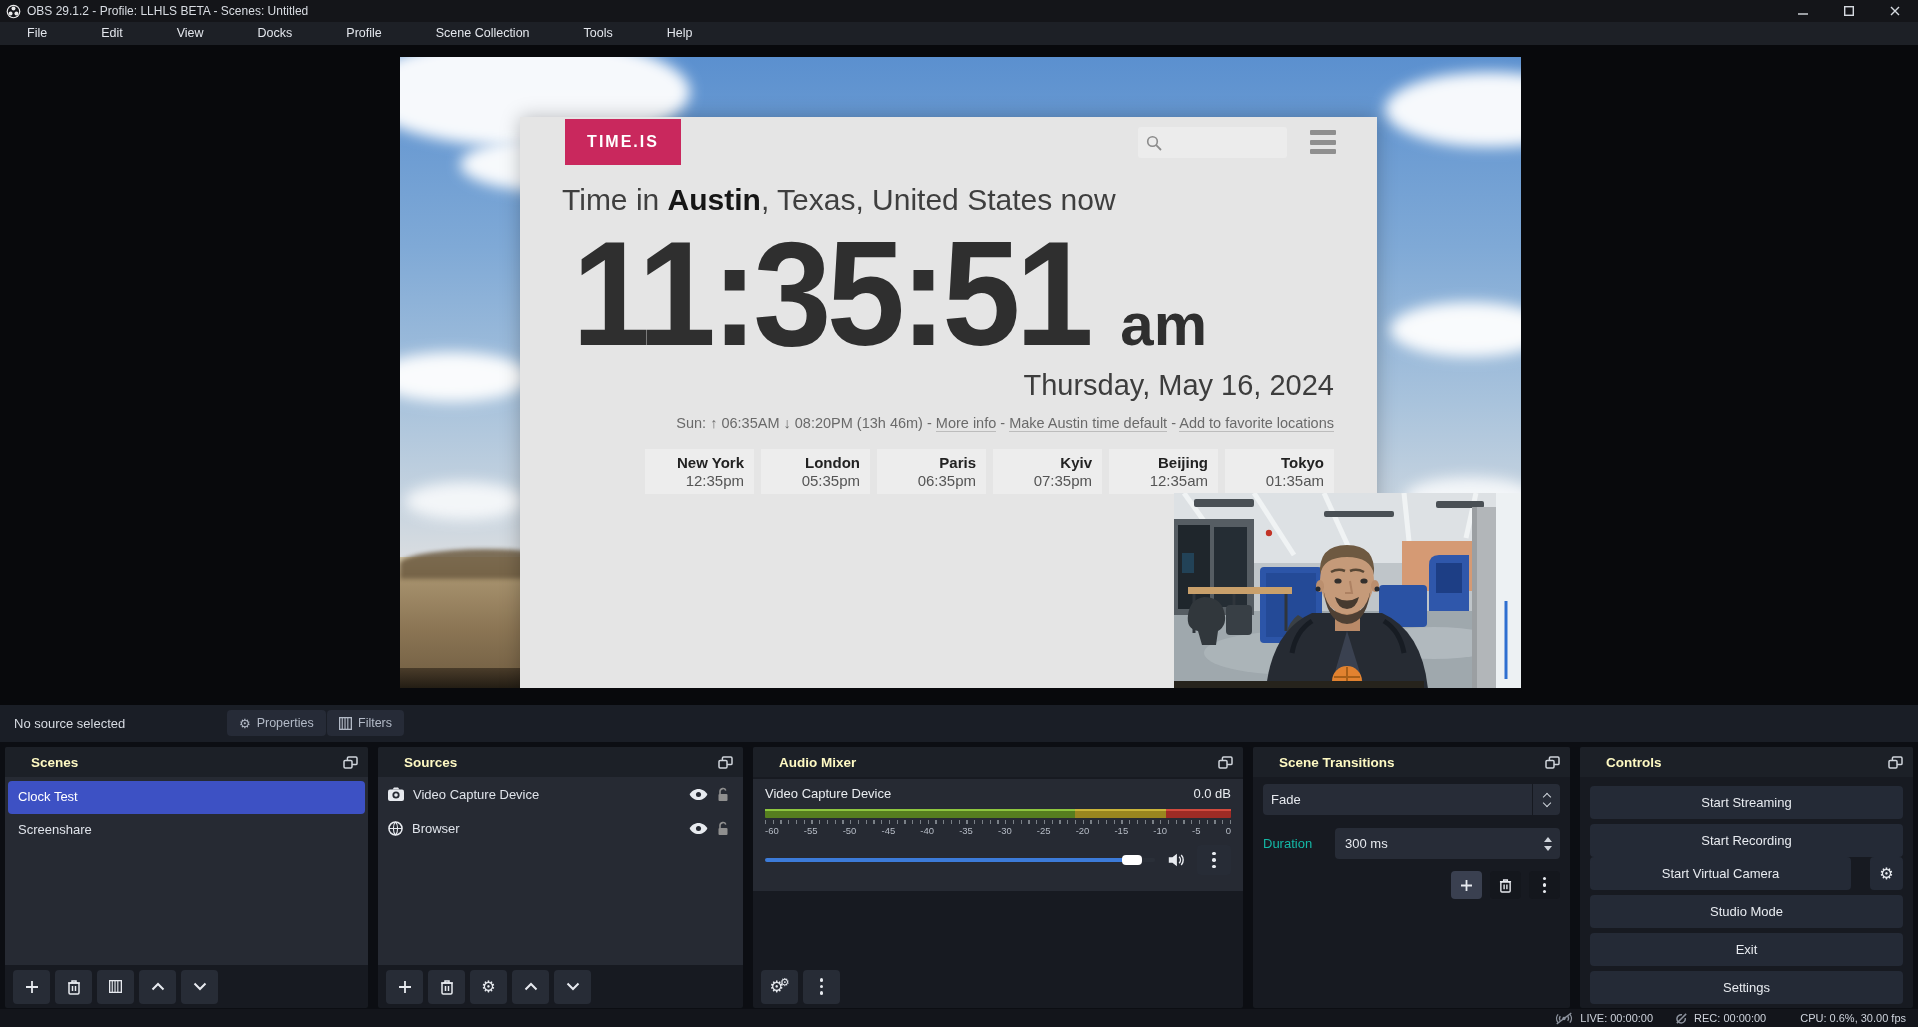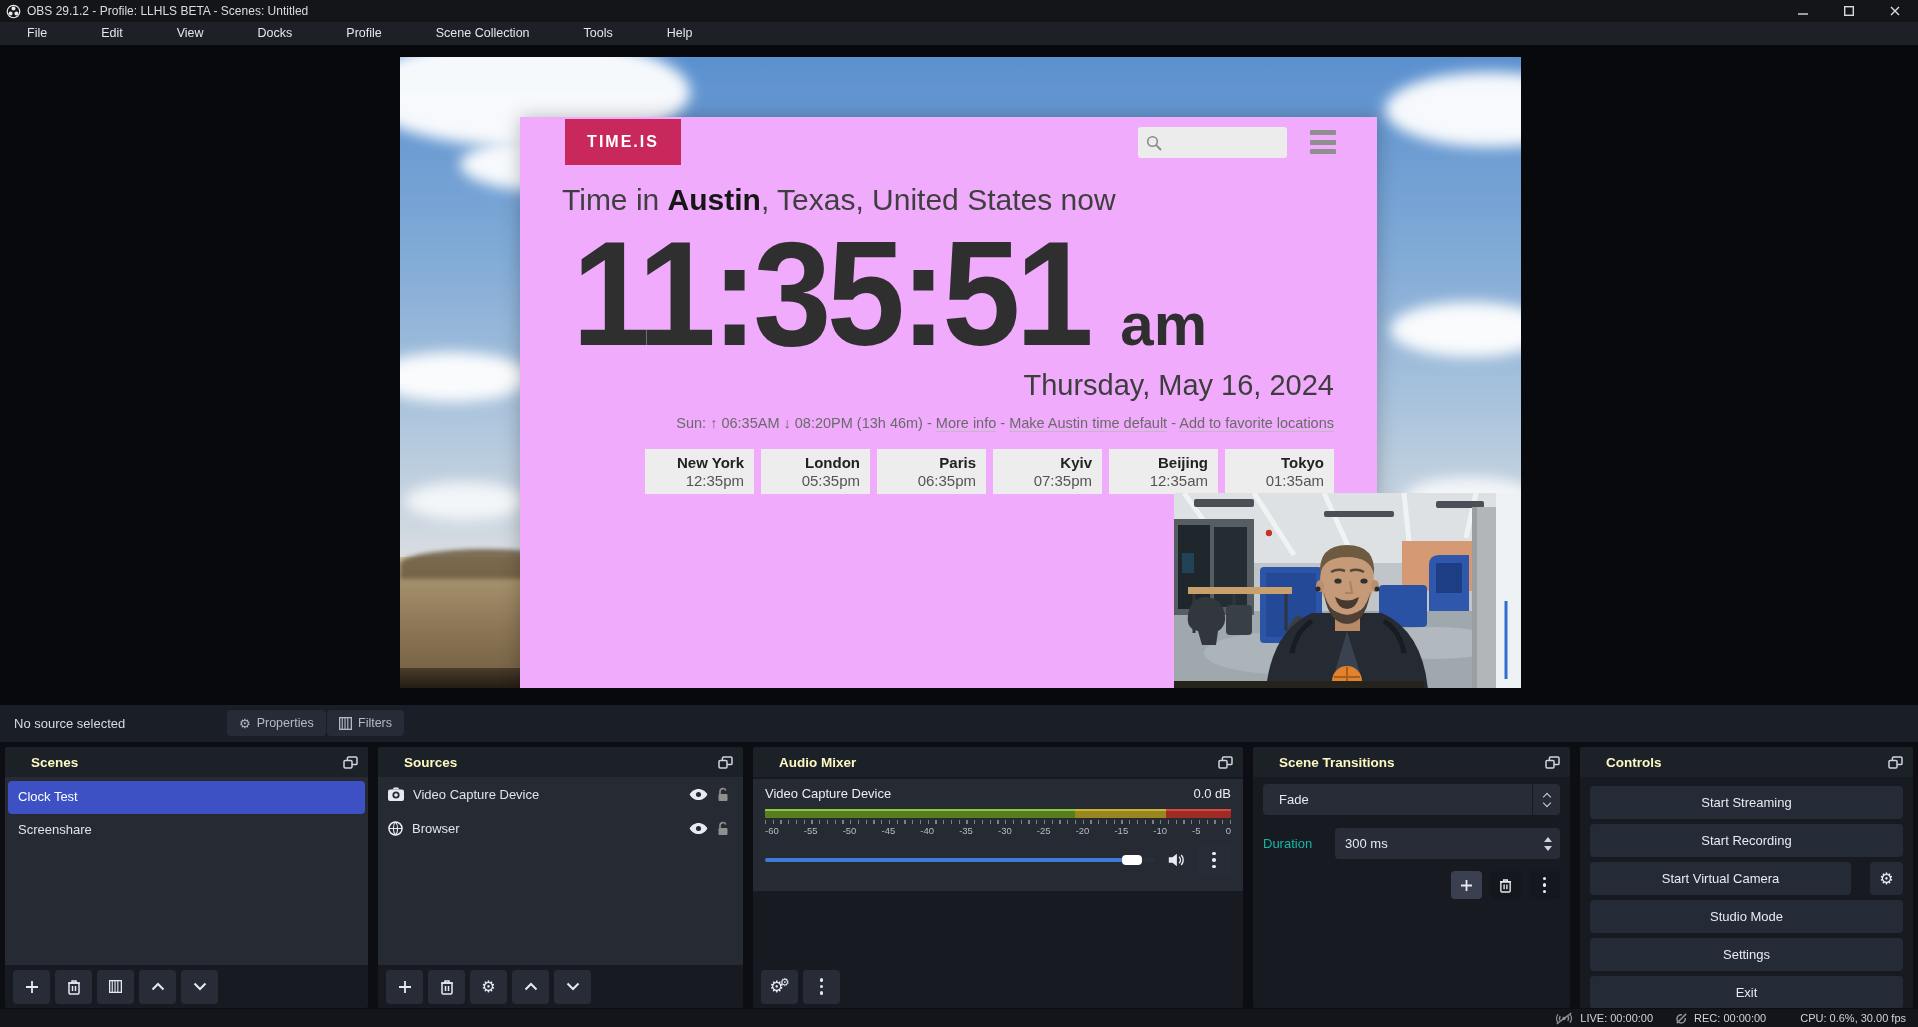--- a/index.html
+++ b/index.html
@@ -18,21 +18,21 @@
   
   .main{position:absolute;left:0;top:45px;width:1918px;height:660px;background:#08090c}
   .canvas{position:absolute;left:400px;top:12px;width:1121px;height:631px;overflow:hidden;background:#7fa9d6}
   .sky{position:absolute;inset:0;background:linear-gradient(180deg,#5b90cf 0%,#7fa9d6 30%,#a9c3dc 55%,#cdd7e0 74%,#dadde0 80%)}
   .cloud{position:absolute;background:#fff;border-radius:50%;filter:blur(7px);opacity:.95}
   .desert{position:absolute;left:0;right:0;top:500px;bottom:0;
     background:linear-gradient(180deg,#cbbfa2 0%,#a5906c 18%,#8b7554 55%,#6f5c41 100%)}
   .hill{position:absolute;border-radius:50% 50% 0 0;filter:blur(2px);opacity:.85;background:#6d5b40}
   .fg{position:absolute;left:0;right:0;bottom:0;height:20px;background:linear-gradient(180deg,#4a3c2a,#231d14)}
   
-  .card{position:absolute;left:120px;top:60px;width:857px;height:655px;background:#f0abfc;box-shadow:0 0 18px rgba(0,0,0,.25)}
+  .card{position:absolute;left:120px;top:60px;width:857px;height:655px;background:#e5e5e5;box-shadow:0 0 18px rgba(0,0,0,.25)}
   .ti-logo{position:absolute;left:45px;top:2px;width:116px;height:46px;background:#c9285d;color:#fff;
     display:flex;align-items:center;justify-content:center;font-size:16px;font-weight:bold;letter-spacing:2px}
   .ti-search{position:absolute;left:618px;top:10px;width:149px;height:31px;background:#ececec;border-radius:3px;
     display:flex;align-items:center;padding-left:8px}
   .ti-burger{position:absolute;left:790px;top:13px;width:26px;height:24px;display:flex;flex-direction:column;justify-content:space-between}
   .ti-burger i{display:block;height:5px;background:#8f8f8f;border-radius:1px}
   .ti-head{position:absolute;left:42px;top:66px;font-size:30px;color:#3f3f3f}
   .ti-head b{color:#161616;font-weight:800}
   .clockrow{position:absolute;left:52px;top:94px;height:140px;display:flex;align-items:flex-end;color:#2f2f2f}
   .clockdig{font-size:148px;font-weight:800;line-height:.78;letter-spacing:-5px;transform:scaleX(.95);transform-origin:left bottom}
@@ -82,38 +82,38 @@
   .ticklines{margin-top:2px;height:4px;background-image:repeating-linear-gradient(90deg,#7a8087 0 1px,transparent 1px 7.75px)}
   .ticklabels{display:flex;justify-content:space-between;color:#b6bcc6;font-size:9.5px;margin-top:1px}
   .sliderrow{margin-top:9px;display:flex;align-items:center;gap:12px}
   .vslider{flex:1;height:4px;border-radius:2px;position:relative;
     background:linear-gradient(90deg,#3c7bd9 0 94%,#2a2f38 94%)}
   .vhandle{position:absolute;left:91.5%;top:-3px;width:20px;height:10px;border-radius:4px;background:#fff}
   .mixdots{width:34px;height:30px}
   
   .tranbody{position:absolute;left:10px;right:10px;top:30px}
   .combo{margin-top:7px;height:31px;background:#272c37;border-radius:4px;position:relative;
-    color:#e6e9ee;font-size:13px;line-height:31px;padding-left:16px}
+    color:#e6e9ee;font-size:13px;line-height:31px;padding-left:8px}
   .comboseg{position:absolute;right:0;top:0;bottom:0;width:28px;border-left:1px solid #161920;
     display:flex;flex-direction:column;align-items:center;justify-content:center}
   .durrow{margin-top:13px;display:flex;align-items:center}
   .durlbl{width:72px;color:#14b8a6;font-size:13px}
   .spin{flex:1;height:31px;background:#272c37;border-radius:4px;position:relative;
     color:#e6e9ee;font-size:13px;line-height:31px;padding-left:10px}
   .spinarrows{position:absolute;right:8px;top:0;bottom:0;display:flex;flex-direction:column;justify-content:center;gap:4px}
   .tri-up{width:0;height:0;border-left:4px solid transparent;border-right:4px solid transparent;border-bottom:5px solid #cfd4db}
   .tri-down{width:0;height:0;border-left:4px solid transparent;border-right:4px solid transparent;border-top:5px solid #cfd4db}
   .tranbtns{margin-top:12px;display:flex;justify-content:flex-end;gap:8px}
   .trbtn{width:31px;height:28px;border-radius:4px;display:flex;align-items:center;justify-content:center}
   .trbtn.lit{background:#3a4050}.trbtn.dark{background:#14171d}
   
   .ctlbody{position:absolute;left:10px;right:10px;top:32px}
   .ctlbtn{height:33px;margin-top:5px;background:#242a36;border-radius:4px;color:#e8ebf0;font-size:13px;
     display:flex;align-items:center;justify-content:center}
-  .ctlrow{display:flex;gap:19px;margin-top:5px}
+  .ctlrow{display:flex;gap:19px;}
   .ctlrow .ctlbtn{margin-top:0;flex:1}
   .ctlgear{width:33px;height:33px;background:#242a36;border-radius:4px;display:flex;align-items:center;justify-content:center}
   
   .statusbar{position:absolute;left:0;top:1009px;width:1918px;height:18px;background:#13151b;
     display:flex;align-items:center;justify-content:flex-end;color:#ced3dc;font-size:11px}
   .statusbar .grp{display:flex;align-items:center;gap:6px}
   .sp22{width:22px}.sp30{width:34px}.rpad{width:12px}
 </style>
 </head>
 <body>
@@ -555,22 +555,22 @@
     <div class="ctlbody">
       <div class="ctlbtn" style="margin-top:7px">Start Streaming</div>
       <div class="ctlbtn">Start Recording</div>
       <div class="ctlrow">
         <div class="ctlbtn">Start Virtual Camera</div>
         <div class="ctlgear">
             <span class="gear">⚙</span>
           </div>
       </div>
       <div class="ctlbtn">Studio Mode</div>
+      <div class="ctlbtn">Exit</div>
       <div class="ctlbtn">Settings</div>
-      <div class="ctlbtn">Exit</div>
     </div>
   </div>
 </div>
 
 <div class="statusbar">
   <span class="grp">
     <svg width="20" height="13" viewBox="0 0 22 14">
         <path d="M4.5 2.5a7 7 0 0 0 0 9M7 4.5a4 4 0 0 0 0 5M17.5 2.5a7 7 0 0 1 0 9M15 4.5a4 4 0 0 1 0 5" stroke="#8d939e" stroke-width="1.5" fill="none"></path>
         <circle cx="11" cy="7" r="1.8" fill="#8d939e"></circle>
         <path d="M3 13L19 1" stroke="#8d939e" stroke-width="1.5"></path>

